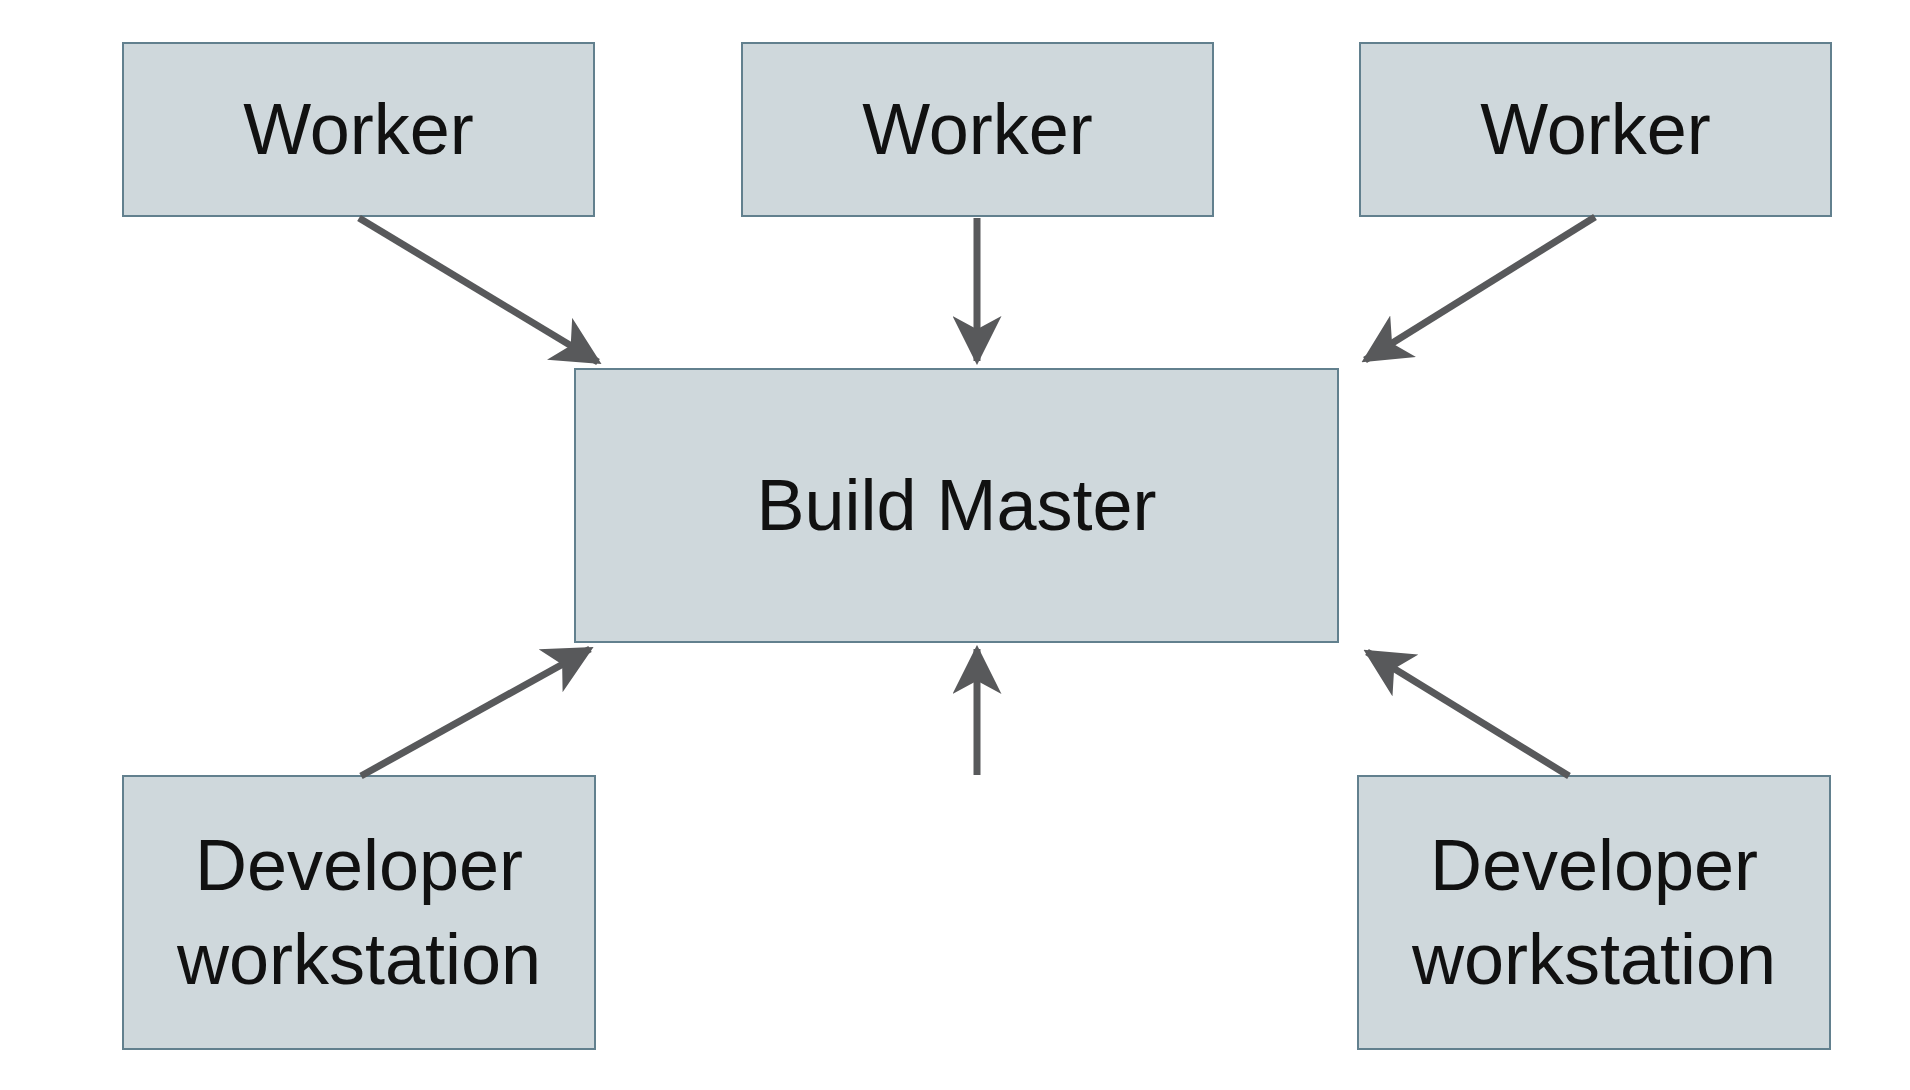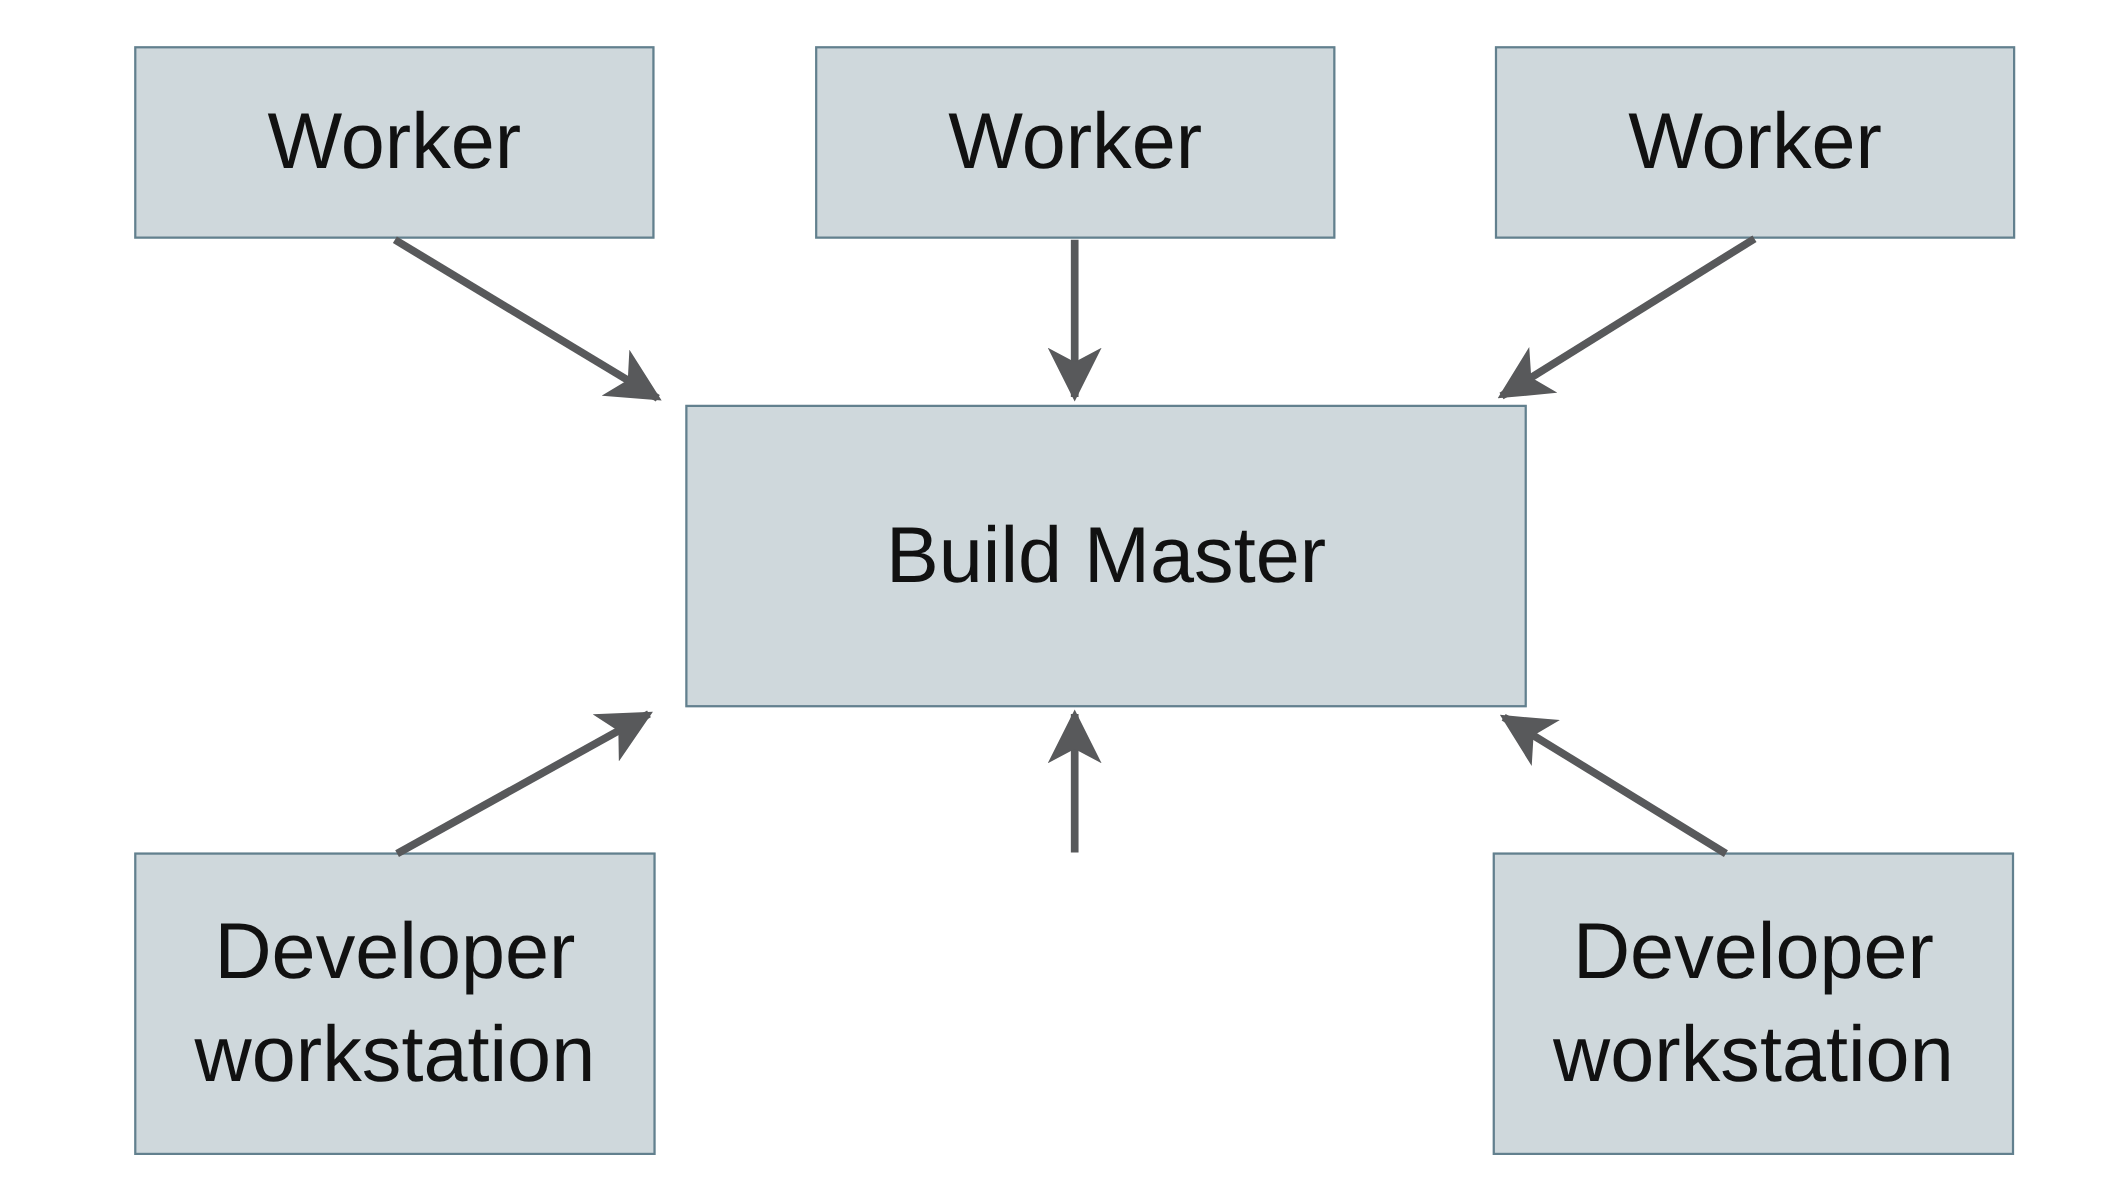--- a/index.html
+++ b/index.html
@@ -28,21 +28,21 @@
     display: flex;
     align-items: center;
     justify-content: center;
     text-align: center;
     z-index: 1;
     padding: 0 16px;
   }
   .n0 { left: 122px;  top: 42px;  width: 473px; height: 175px; }
   .n1 { left: 741px;  top: 42px;  width: 473px; height: 175px; }
   .n2 { left: 1359px; top: 42px;  width: 473px; height: 175px; }
-  .n3 { left: 623px;  top: 368px; width: 765px; height: 275px; }
+  .n3 { left: 574px;  top: 368px; width: 765px; height: 275px; }
   .n4 { left: 122px;  top: 775px; width: 474px; height: 275px; }
   .n5 { left: 742px;  top: 775px; width: 471px; height: 275px; }
   .n6 { left: 1357px; top: 775px; width: 474px; height: 275px; }
   .arrows {
     position: absolute;
     left: 0;
     top: 0;
     width: 1910px;
     height: 1090px;
     z-index: 2;

